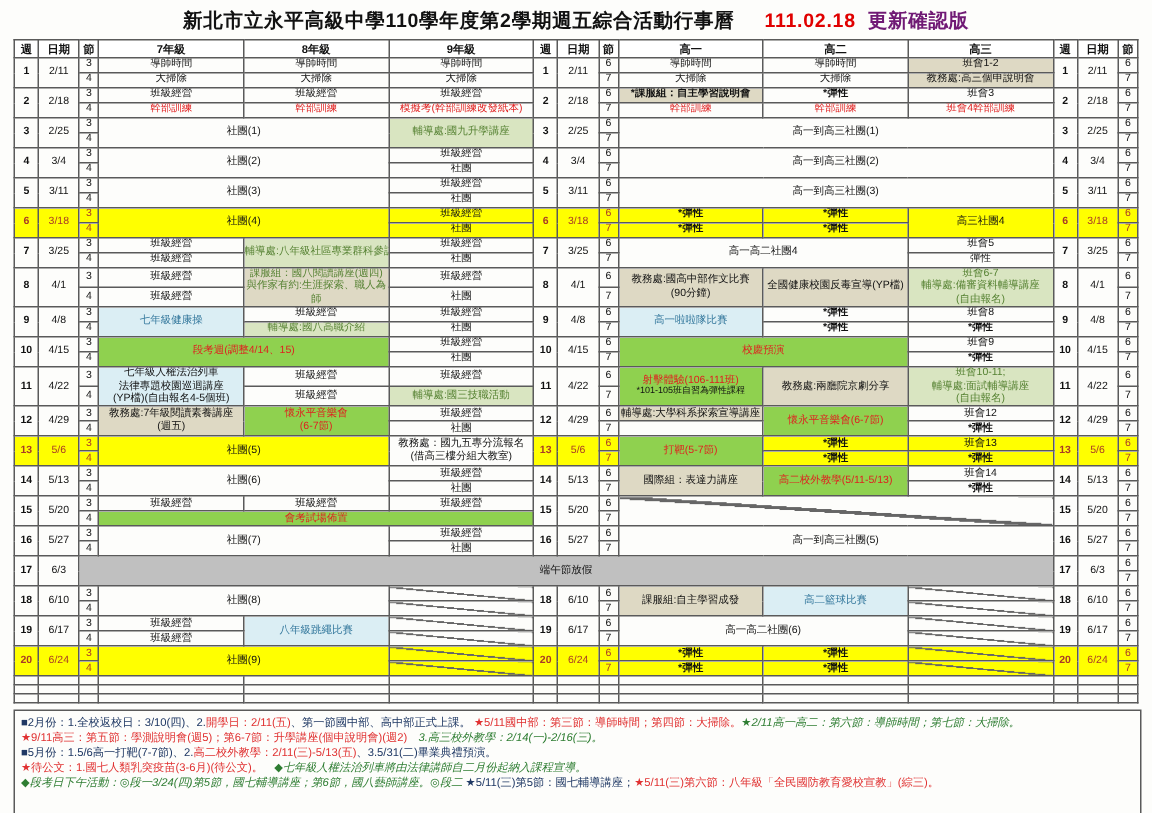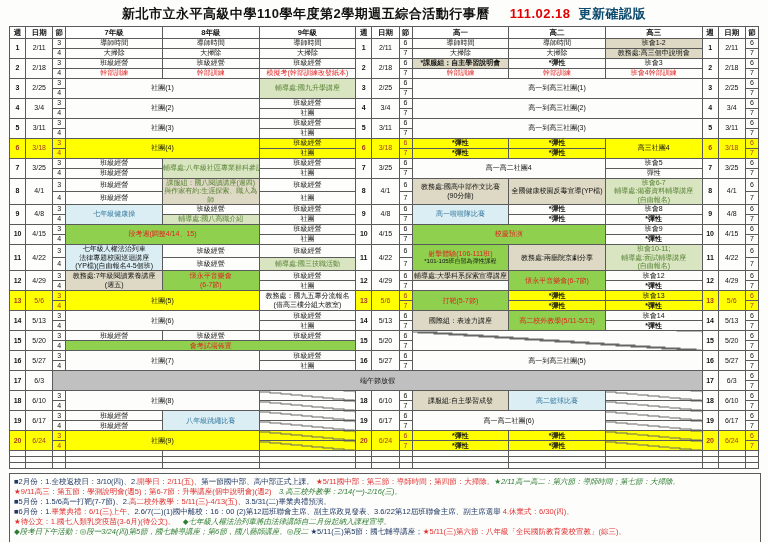--- a/index.html
+++ b/index.html
@@ -1,20 +1,20 @@
 <!DOCTYPE html>
 <html><head>
 <meta charset="utf-8">
 <style>
   html,body{margin:0;padding:0;}
   body{width:768px;height:542px;background:#fdfdfb;overflow:hidden;
        font-family:"Liberation Sans","DejaVu Sans",sans-serif;color:#111;}
   .title{text-align:center;font-size:13px;font-weight:bold;padding-top:5px;letter-spacing:.5px;}
   .title .d{color:#e00000;margin-left:20px;}
-  .title .v{color:#0c4a6e;margin-left:8px;}
+  .title .v{color:#701a75;margin-left:8px;}
   table{border-collapse:collapse;table-layout:fixed;width:750px;margin:3px 0 0 9px;}
   td,th{border:1px solid #5a5a5a;font-size:7px;line-height:1.2;text-align:center;
         padding:0;height:9px;overflow:hidden;white-space:nowrap;vertical-align:middle;}
   th{font-size:7.5px;height:11px;background:#fff;}
   .wk{font-weight:bold;}
   .pre{white-space:pre-line;}
   .yl{background:#ffff00;}
   .gn{background:#8fd14f;}
   .lg{background:#d9e5c1;color:#568233;}
   .tn{background:#ded9c4;}
@@ -616,18 +616,17 @@
         <td></td>
         <td></td>
       </tr>
 </tbody>
   </table>
 
 <div class="notes">
   <span class="n"><span class="nv">■2月份：1.全校返校日：3/10(四)、2.</span><span class="nr">開學日：2/11(五)</span><span class="nv">、第一節國中部、高中部正式上課。 </span><span class="nr">★5/11國中部：第三節：導師時間；第四節：大掃除。</span><span class="ng">★2/11高一高二：第六節：導師時間；第七節：大掃除。</span></span>
   <span class="n"><span class="nr">★9/11高三：第五節：學測說明會(週5)；第6-7節：升學講座(個申說明會)(週2)</span><span class="ng">　3.高三校外教學：2/14(一)-2/16(三)。</span></span>
   <span class="gap"></span>
-  <span class="n"><span class="nv">■5月份：1.5/6高一打靶(7-7節)、2.</span><span class="nr">高二校外教學：5/11(三)-4/13(五)</span><span class="nv">、3.5/31(二)畢業典禮預演。</span></span>
-  <span class="n"><span class="nv">■6月份：1.</span><span class="nr">畢業典禮：6/1(三)上午</span><span class="nv">、2.6/7(二)(1)國中離校：16：00 (2)第12屆班聯會主席、副主席政見發表、3.6/22第12屆班聯會主席、副主席選舉 </span><span class="nr">4.休業式：6/30(四)。</span></span>
+  <span class="n"><span class="nv">■5月份：1.5/6高一打靶(7-7節)、2.</span><span class="nr">高二校外教學：2/11(三)-5/13(五)</span><span class="nv">、3.5/31(二)畢業典禮預演。</span></span>
   <span class="n"><span class="nr">★待公文：1.國七人類乳突疫苗(3-6月)(待公文)。</span><span class="ng">　◆七年級人權法治列車將由法律講師自二月份起納入課程宣導。</span></span>
   <span class="gap"></span>
   <span class="n"><span class="ng">◆段考日下午活動：◎段一3/24(四)第5節，國七輔導講座；第6節，國八藝師講座。◎段二 </span><span class="nv">★5/11(三)第5節：國七輔導講座；</span><span class="nr">★5/11(三)第六節：八年級「全民國防教育愛校宣教」(綜三)。</span></span>
 </div>
 
 </body></html>

